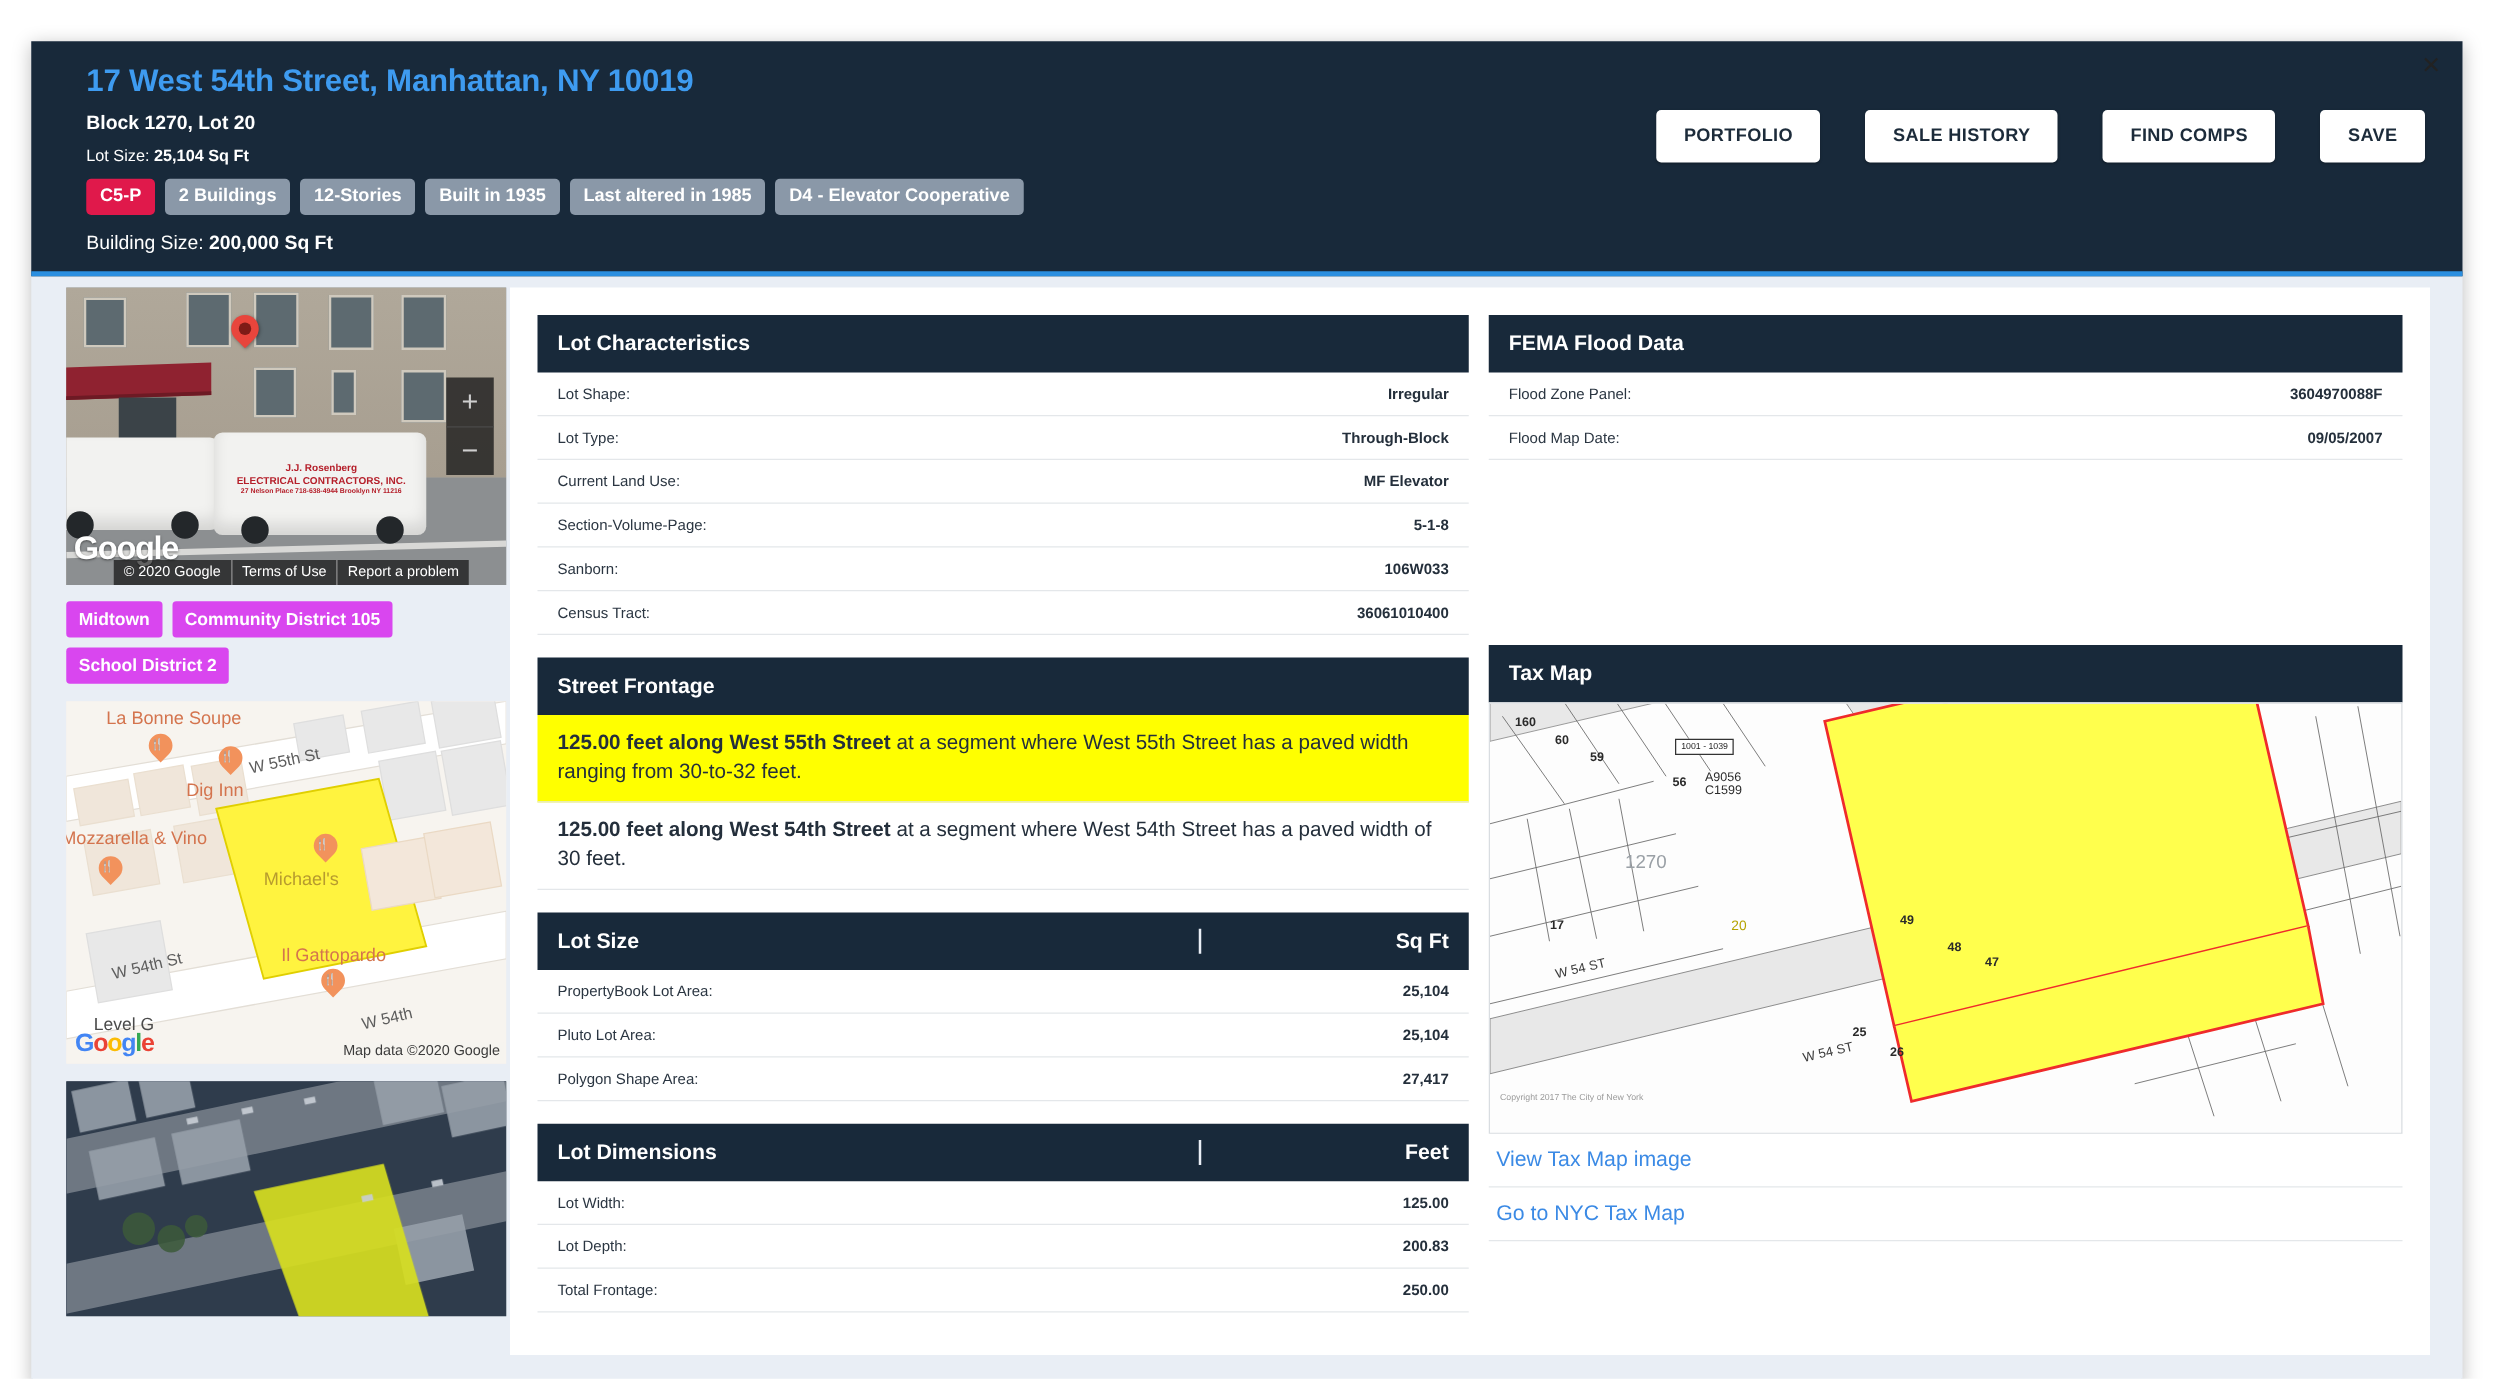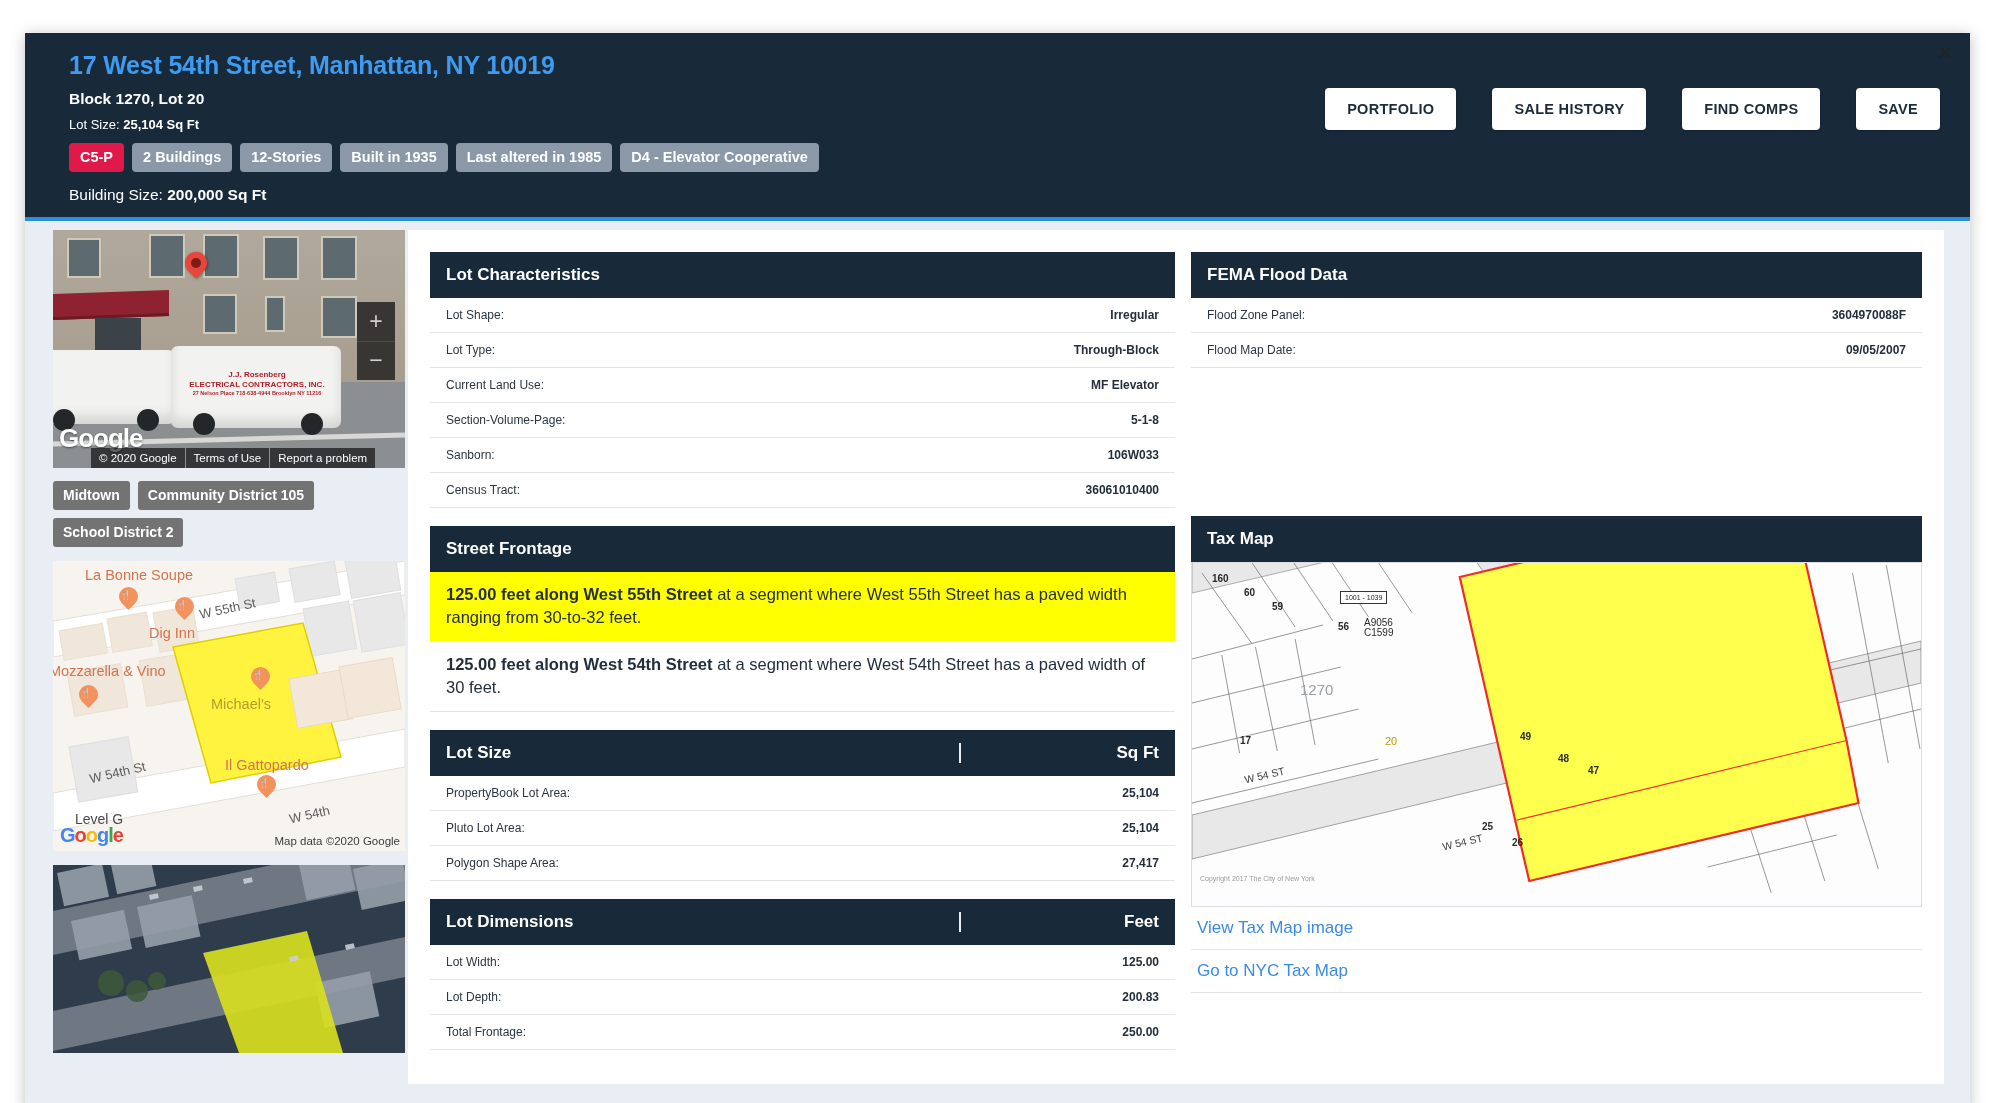--- a/index.html
+++ b/index.html
@@ -130,21 +130,21 @@
   }
   .attrib {
     position:absolute; left:38px; bottom:0; display:flex;
     background:rgba(0,0,0,.62); color:#fff; font-size:11.5px;align-items:center;
   }
   .attrib span { padding: 4px 8px; border-right:1px solid rgba(255,255,255,.45); white-space:nowrap; }
   .attrib span:last-child { border-right:none; }
 
   .badges { margin: 13px 0 0 0; display:flex; flex-wrap:wrap; gap:8px; width: 352px; }
   .badge {
-    background:#737373; color:#fff; font-weight:bold; font-size:14px;
+    background:#d946ef; color:#fff; font-weight:bold; font-size:14px;
     padding:6px 10px 7px; border-radius:3px; white-space:nowrap;
   }
 
   
   .vmap {
     position:relative; margin-top:14px; width:352px; height:290px;
     background:#f6f3ee; overflow:hidden;
   }
   .vm-label {
     position:absolute; color:#d4744e; font-size:14.5px; white-space:nowrap;

